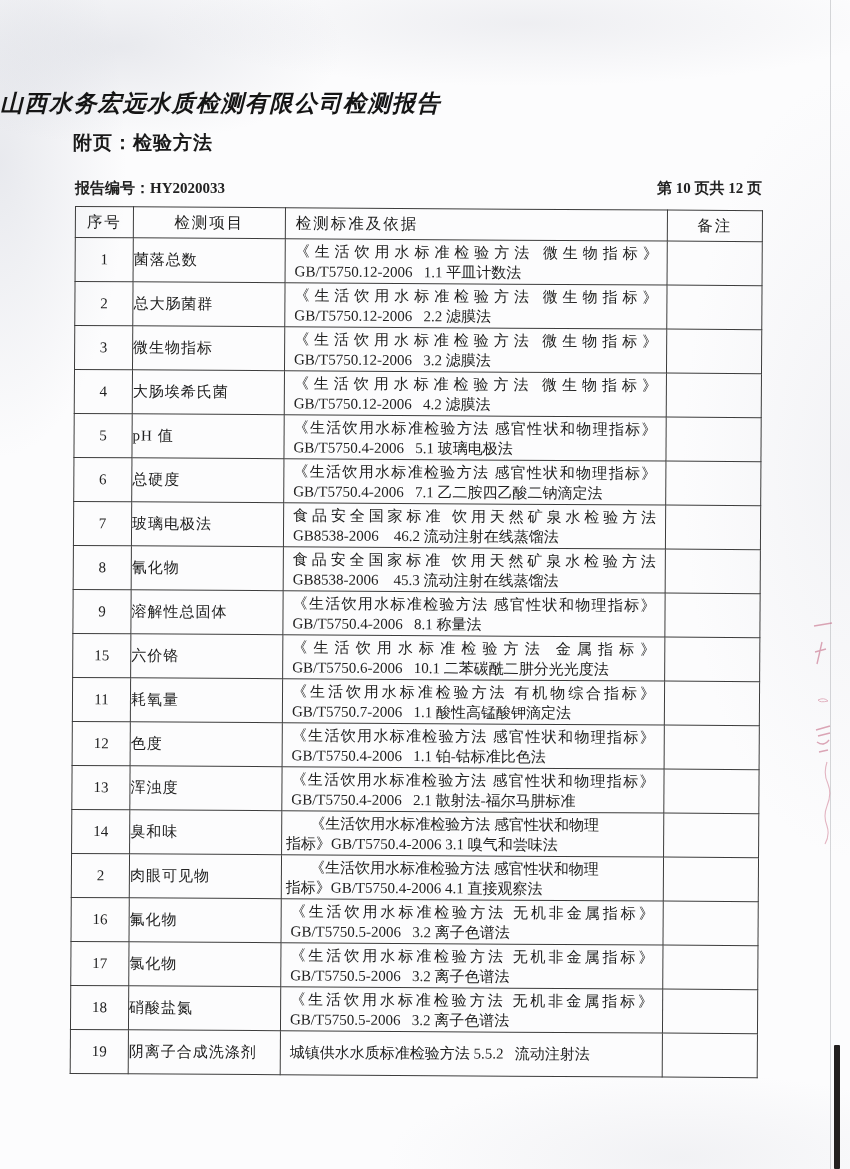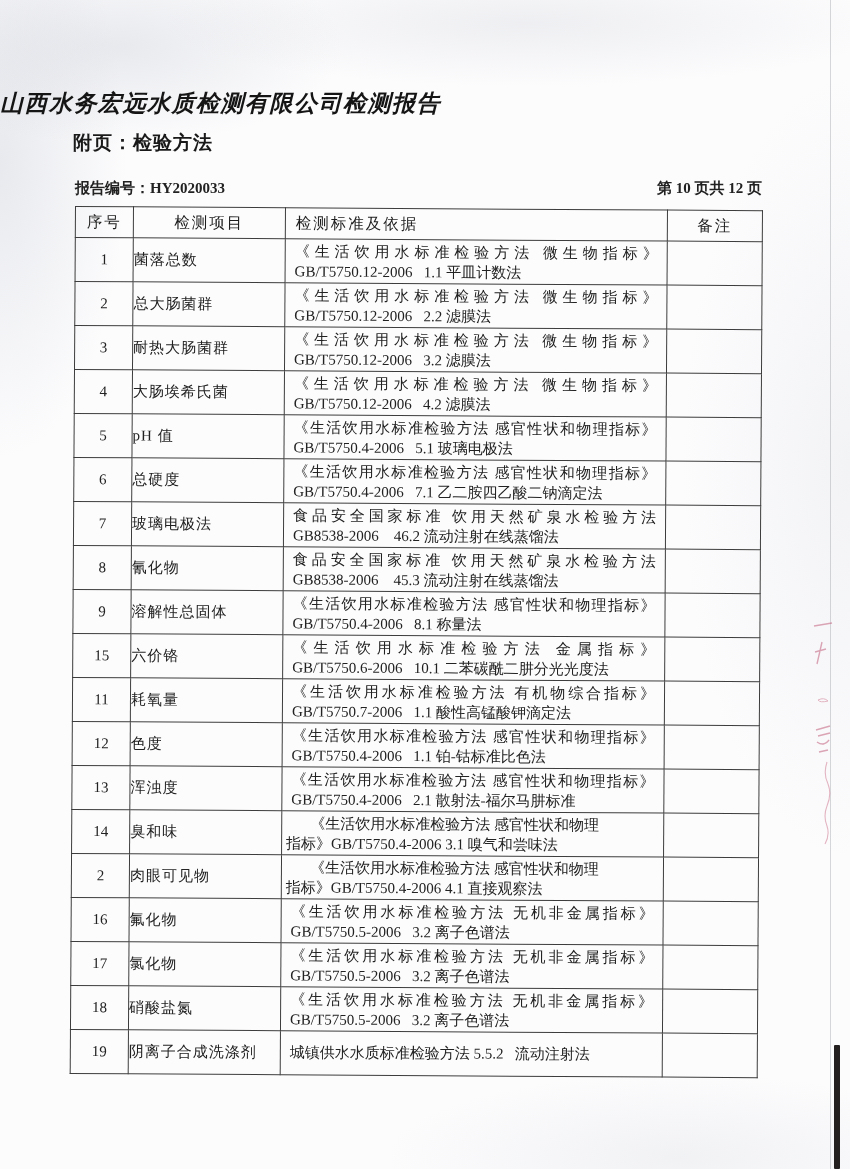--- a/index.html
+++ b/index.html
@@ -129,21 +129,21 @@
       <td class="cell-no">2</td>
       <td class="cell-item">总大肠菌群</td>
       <td class="cell-std">
         <span class="std-l1">《生活饮用水标准检验方法  微生物指标》</span>
         <span class="std-l2">GB/T5750.12-2006   2.2 滤膜法</span>
       </td>
       <td class="cell-rmk"></td>
     </tr>
         <tr class="style-justify">
       <td class="cell-no">3</td>
-      <td class="cell-item">耐热大肠菌群</td>
+      <td class="cell-item">微生物指标</td>
       <td class="cell-std">
         <span class="std-l1">《生活饮用水标准检验方法  微生物指标》</span>
         <span class="std-l2">GB/T5750.12-2006   3.2 滤膜法</span>
       </td>
       <td class="cell-rmk"></td>
     </tr>
         <tr class="style-justify">
       <td class="cell-no">4</td>
       <td class="cell-item">大肠埃希氏菌</td>
       <td class="cell-std">

